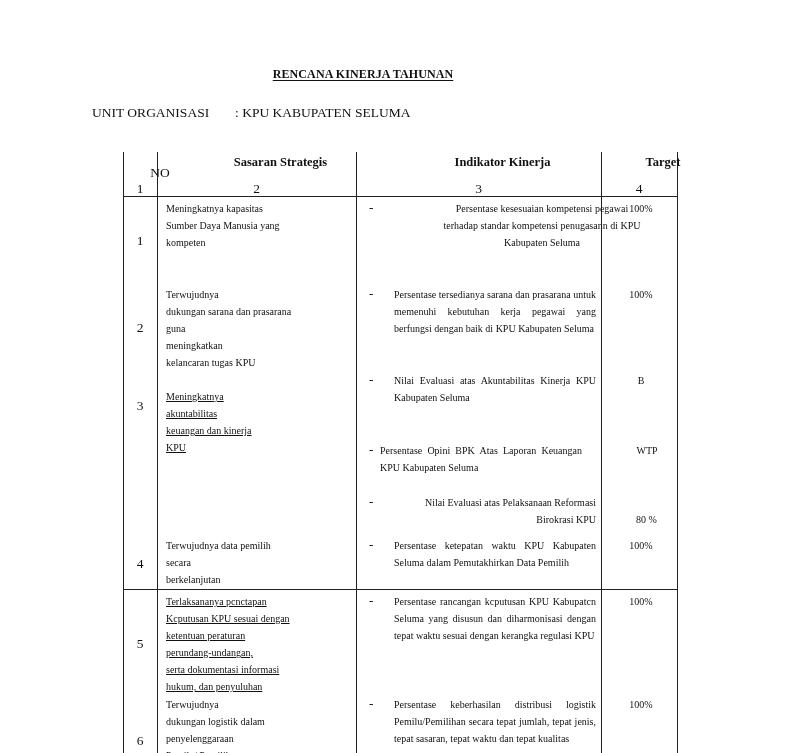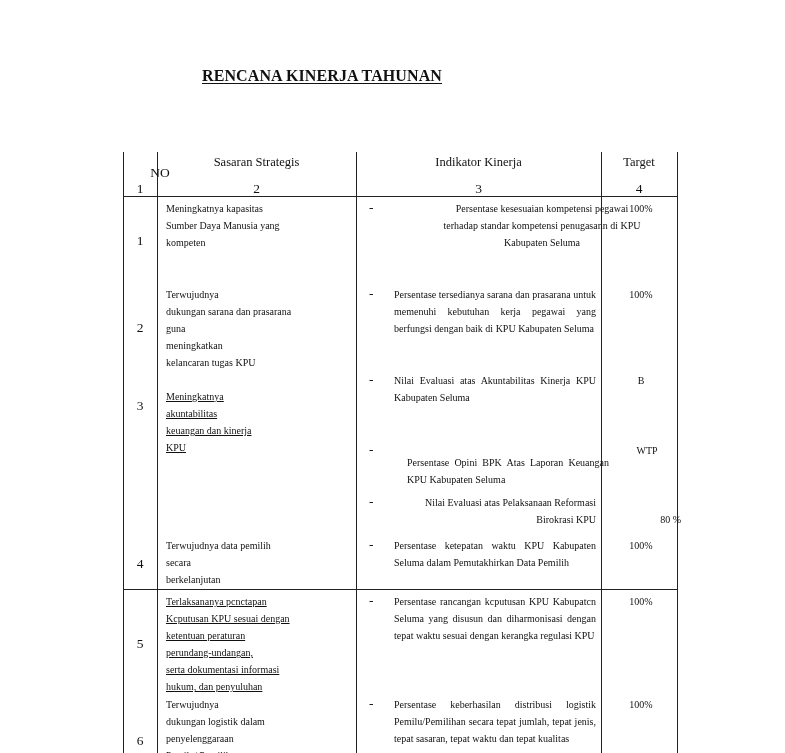--- a/index.html
+++ b/index.html
@@ -22,24 +22,25 @@
       width: 785px;
       height: 753px;
     }
     .title {
       position: absolute;
       left: 0;
       top: 67px;
       width: 644px;
       text-align: center;
       font-weight: bold;
-      font-size: 16px;
+      font-size: 12px;
       text-decoration: underline;
       text-underline-offset: 2px;
       letter-spacing: 0.1px;
+      padding-left: 41px;
     }
     .meta-row {
       position: absolute;
       left: 92px;
       font-size: 13.5px;
       white-space: nowrap;
     }
     .meta-row .lbl { display: inline-block; width: 143px; }
     .meta-row .val { display: inline-block; }
     .meta-1 { top: 105px; }
@@ -61,23 +62,24 @@
       position: absolute;
       height: 1px;
       background: #222;
     }
     .cell {
       position: absolute;
       font-size: 10px;
       line-height: 17px;
     }
     .hdr {
-      font-weight: normal;
+      font-weight: bold;
       font-size: 12.5px;
       text-align: center;
+      margin-left: 24px;
     }
     .num {
       text-align: center;
       font-size: 13.5px;
     }
     .sas {
       white-space: pre-line;
     }
     .ind {
       text-align: justify;
@@ -90,20 +92,23 @@
       text-align: center;
     }
   </style>
 </head>
 <body>
 
 <div class="page">
 
   <div class="title">RENCANA KINERJA TAHUNAN</div>
 
+  <div class="meta-row meta-1">
+    <span class="lbl">UNIT ORGANISASI</span><span class="val">: KPU KABUPATEN SELUMA</span>
+  </div>
 
   <div class="tbl">
 
     <div class="hline" style="left:0; top:44px; width:555px;"></div>
 
     <div class="hline" style="left:0; top:437px; width:555px;"></div>
 
     <div class="vline" style="left:0; top:0; height:601px;"></div>
     <div class="vline" style="left:34px; top:0; height:601px;"></div>
     <div class="vline" style="left:233px; top:0; height:601px;"></div>
@@ -146,26 +151,26 @@
       <div class="cell num" style="left:0; top:245px; width:34px;">3</div>
       <div class="cell sas" style="left:43px; top:236px; width:188px;text-decoration:underline;">Meningkatnya
 akuntabilitas
 keuangan dan kinerja
 KPU</div>
       <div class="dash" style="left:246px; top:220px;">-</div>
       <div class="cell ind" style="left:271px; top:220px; width:202px;">Nilai Evaluasi atas Akuntabilitas Kinerja KPU Kabupaten Seluma</div>
       <div class="cell tgt" style="left:478px; top:220px; width:80px;">B</div>
 
       <div class="dash" style="left:246px; top:290px;">-</div>
-      <div class="cell ind" style="left:284px; top:290px; width:202px;margin-top:12px;">Persentase Opini BPK Atas Laporan Keuangan KPU Kabupaten Seluma</div>
+      <div class="cell ind" style="left:257px; top:290px; width:202px;">Persentase Opini BPK Atas Laporan Keuangan KPU Kabupaten Seluma</div>
       <div class="cell tgt" style="left:484px; top:290px; width:80px;">WTP</div>
 
       <div class="dash" style="left:246px; top:342px;">-</div>
       <div class="cell ind" style="left:271px; top:342px; width:202px; text-align:right;">Nilai Evaluasi atas Pelaksanaan Reformasi Birokrasi KPU</div>
-      <div class="cell tgt" style="left:478px; top:359px; width:80px; text-align:right; padding-left:11px; box-sizing:border-box;">80 %</div>
+      <div class="cell tgt" style="left:478px; top:359px; width:80px; text-align:center; padding-left:11px; box-sizing:border-box;">80 %</div>
     </div>
 
     <div>
       <div class="cell num" style="left:0; top:403px; width:34px;">4</div>
       <div class="cell sas" style="left:43px; top:385px; width:188px;">Terwujudnya data pemilih
 secara
 berkelanjutan</div>
       <div class="dash" style="left:246px; top:385px;">-</div>
       <div class="cell ind" style="left:271px; top:385px; width:202px;">Persentase ketepatan waktu KPU Kabupaten Seluma dalam Pemutakhirkan Data Pemilih</div>
       <div class="cell tgt" style="left:478px; top:385px; width:80px;">100%</div>

